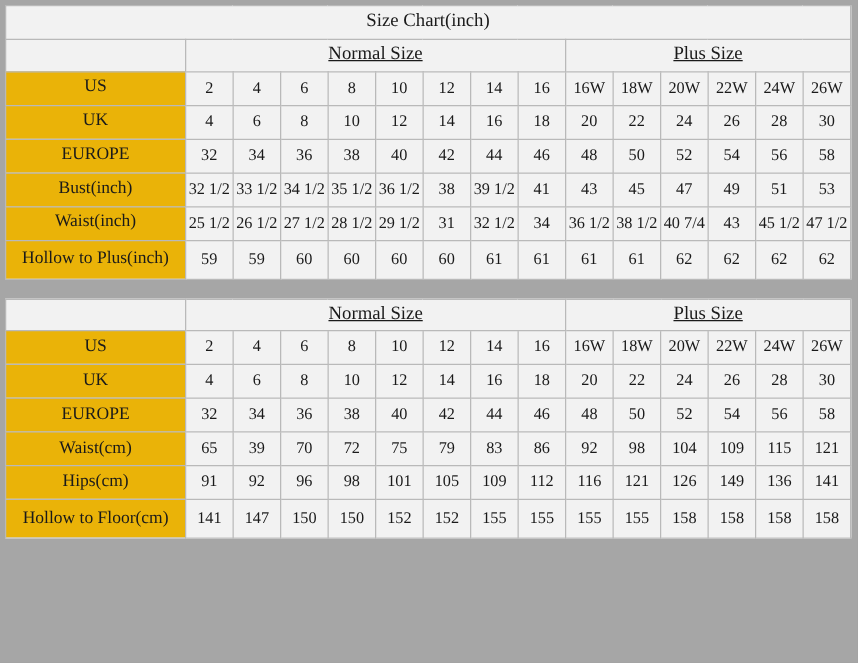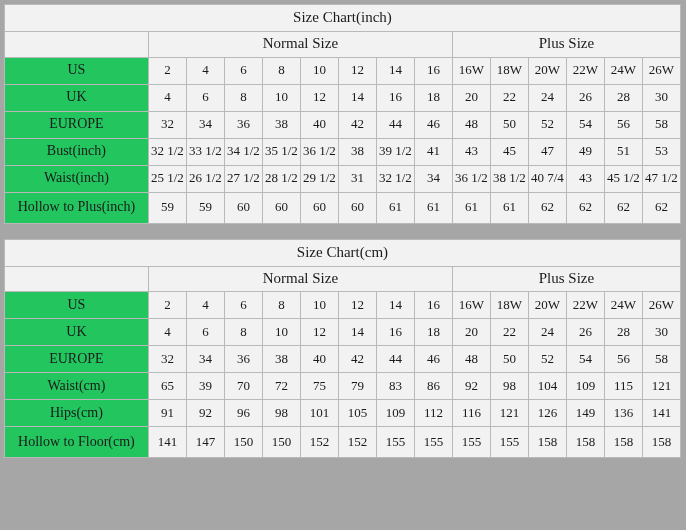--- a/index.html
+++ b/index.html
@@ -39,24 +39,25 @@
   }
   table.chart td.title {
     font-size: 15px;
     background: #f2f2f2;
     padding: 4px 0 5px;
   }
   table.chart td.group {
     font-size: 15px;
     background: #f2f2f2;
     padding: 3px 0 4px;
+    text-decoration: underline;
   }
   table.chart td.rowlabel {
     font-size: 14px;
-    background: #22c55e;
+    background: #eab308;
   }
   table.chart td.blank {
     background: #f2f2f2;
     border-left: 1px solid #b9b9b9;
   }
   .h-title { height: 22px; }
   .h-group { height: 21px; }
   .h-row   { height: 27px; }
   .h-rowL  { height: 31px; }
   .sp { height: 5px; }
@@ -186,23 +187,20 @@
   </table>
 
   <div class="sp"></div>
 
   <table class="chart">
     <colgroup>
       <col style="width:144px">
       <col span="14" style="width:38px">
     </colgroup>
     <tbody>
-      <tr class="h-title">
-        <td class="title" colspan="15">Size Chart(cm)</td>
-      </tr>
       <tr class="h-group">
         <td class="blank"></td>
         <td class="group" colspan="8">Normal Size</td>
         <td class="group" colspan="6">Plus Size</td>
       </tr>
       <tr class="h-row">
         <td class="rowlabel">US</td>
         <td>2</td>
         <td>4</td>
         <td>6</td>

